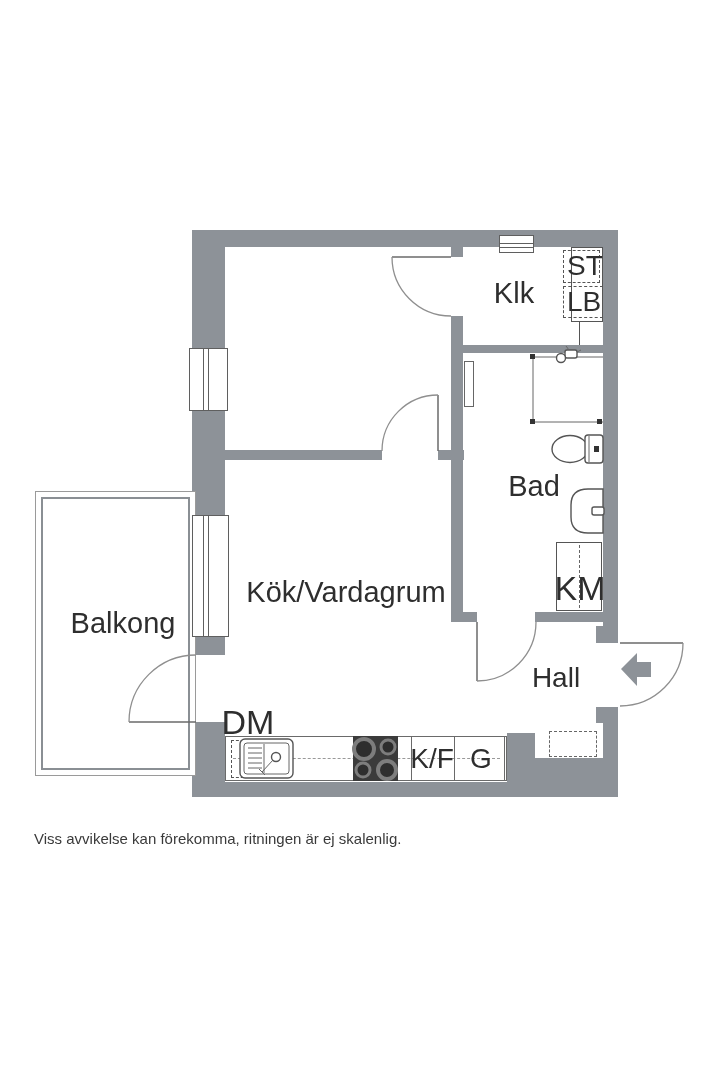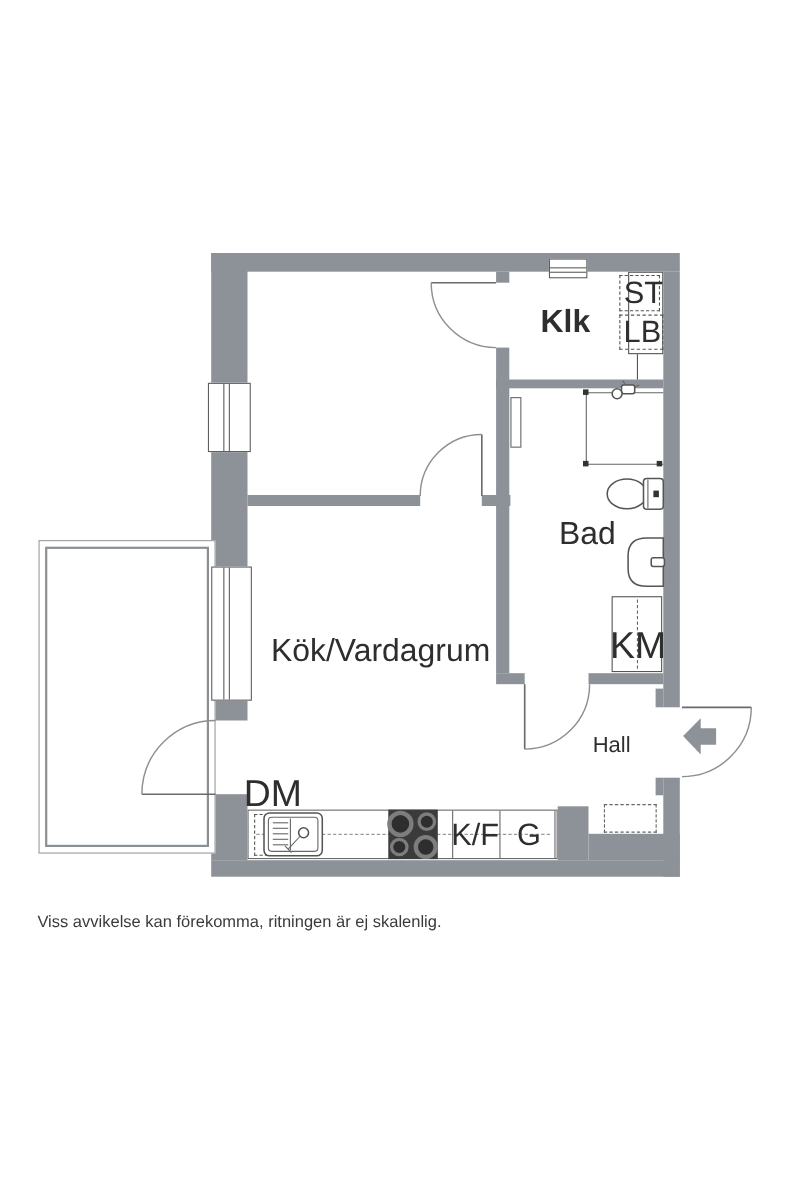--- a/index.html
+++ b/index.html
@@ -6,21 +6,21 @@
   body{width:720px;height:1080px;position:relative;font-family:"Liberation Sans",sans-serif;color:var(--c-text,#2e2e2e);}
   #plan{position:absolute;left:0;top:0;width:720px;height:1080px;}
   .wall{position:absolute;background:var(--c-wall,#8d9298);}
   .window{position:absolute;background:#fff;border:1px solid #5f5f5f;box-sizing:border-box;}
   .wline-v{position:absolute;width:1px;top:0;bottom:0;background:#5f5f5f;}
   .wline-h{position:absolute;height:1px;left:0;right:0;background:#5f5f5f;}
   .whitebox{position:absolute;background:#fff;border:1px solid #555;box-sizing:border-box;}
   .dashedbox{position:absolute;border:1px dashed #555;box-sizing:border-box;background:transparent;}
   .label{position:absolute;transform:translate(-50%,-50%);white-space:nowrap;color:var(--c-text,#2e2e2e);}
   .lab-29{font-size:29px;}
-  .lab-28{font-size:20px;}
+  .lab-28{font-size:28px;}
   .lab-26{font-size:34px;}
   .lab-24{font-size:28px;}
   .balcony-outer{position:absolute;left:35px;top:491px;width:161px;height:285px;border:1px solid #9a9a9a;box-sizing:border-box;background:#fff;}
   .balcony-inner{position:absolute;left:5px;top:5px;right:5px;bottom:5px;border:2px solid #8a8f94;box-sizing:border-box;}
   .counter{position:absolute;left:225px;top:736px;width:282px;height:45px;background:#fff;border:1px solid #6a6a6a;box-sizing:border-box;}
   .counter .cline{position:absolute;top:0;bottom:0;width:1px;background:#6a6a6a;}
   .counter .dash-center{position:absolute;left:7px;right:6px;top:21px;border-top:1px dashed #999;}
   .stove{position:absolute;left:127px;top:-1px;width:45px;height:45px;background:#3b3b3b;}
   .kmline{position:absolute;left:22px;top:2px;bottom:2px;border-left:1px dashed #666;}
   svg.overlay{position:absolute;left:0;top:0;pointer-events:none;}
@@ -154,25 +154,26 @@
     <g>
       <circle class="burner-big" cx="364" cy="749" r="10"></circle>
       <circle class="burner-sm" cx="388" cy="747" r="7"></circle>
       <circle class="burner-sm" cx="363" cy="770" r="7"></circle>
       <circle class="burner-big" cx="387" cy="770" r="9"></circle>
     </g>
 
     <polygon class="arrow" points="621,669 637,653 637,662 651,662 651,677 637,677 637,686"></polygon>
   </svg>
 
-  <div class="label lab-29" style="left:514px;top:293px;font-weight:bold;">Klk</div>
+  <div class="label lab-29" style="left:514px;top:293px;">Klk</div>
   <div class="label lab-24" style="left:585px;top:266px;">ST</div>
   <div class="label lab-24" style="left:584px;top:302px;">LB</div>
   <div class="label lab-29" style="left:534px;top:486px;">Bad</div>
   <div class="label lab-26" style="left:580px;top:588px;">KM</div>
   <div class="label lab-29" style="left:346px;top:592px;">Kök/Vardagrum</div>
+  <div class="label lab-29" style="left:123px;top:623px;">Balkong</div>
   <div class="label lab-28" style="left:556px;top:678px;">Hall</div>
   <div class="label lab-26" style="left:248px;top:722px;">DM</div>
   <div class="label lab-24" style="left:432px;top:759px;">K/F</div>
   <div class="label lab-24" style="left:481px;top:759px;">G</div>
 
   <div class="disclaimer">Viss avvikelse kan förekomma, ritningen är ej skalenlig.</div>
 </div>
 
 </body></html>

